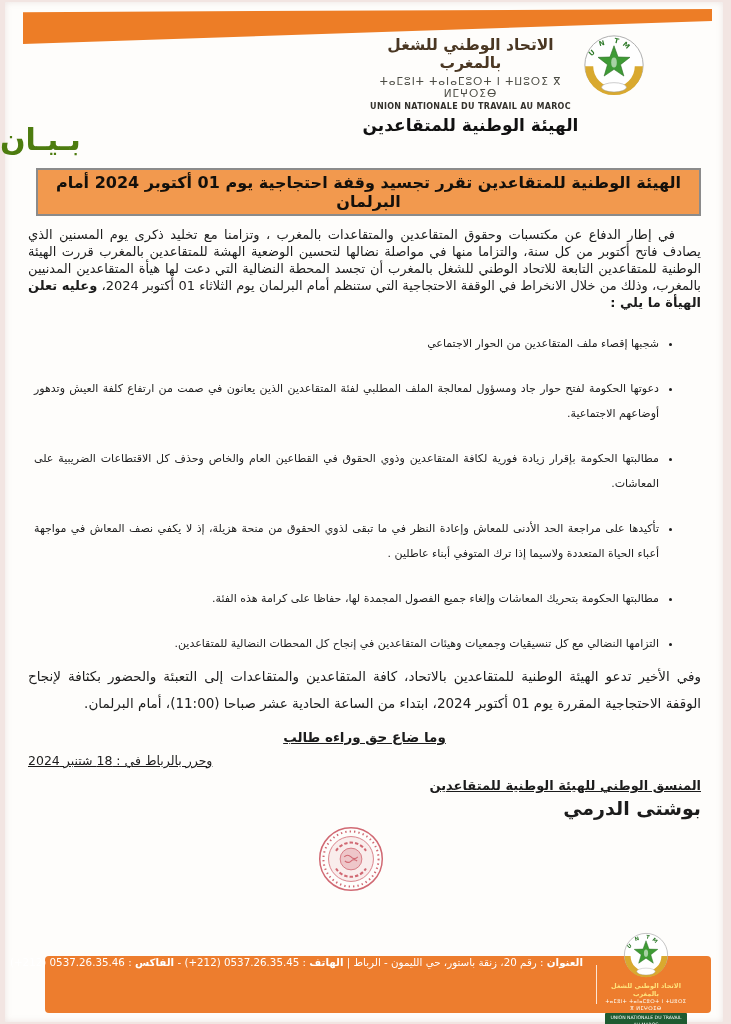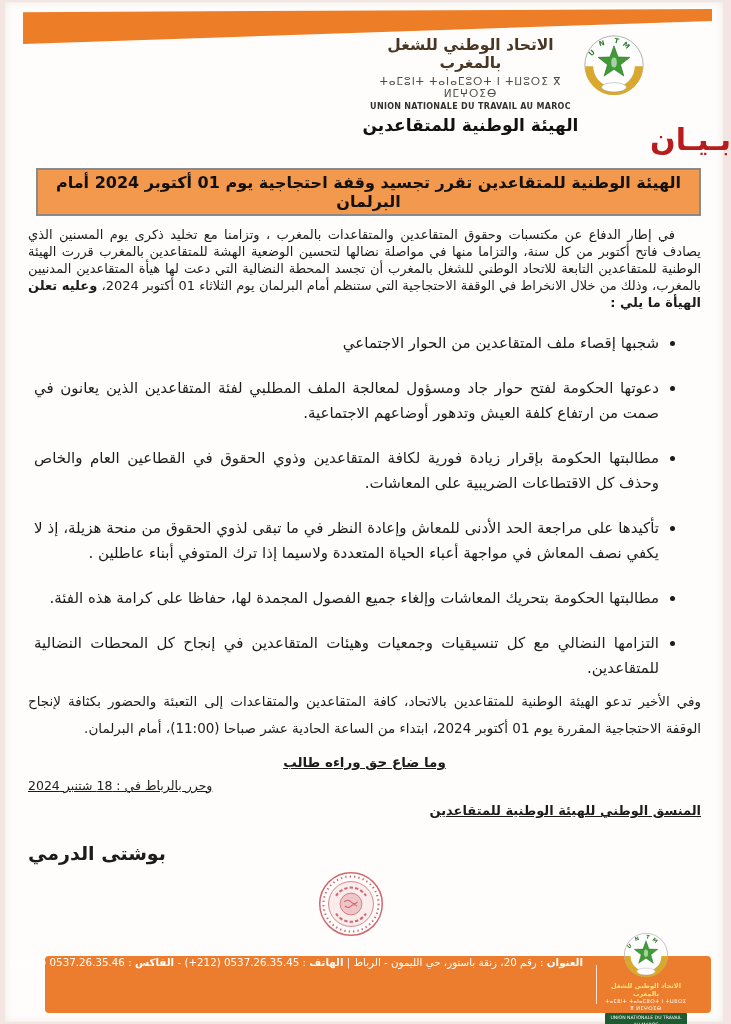--- a/index.html
+++ b/index.html
@@ -16,41 +16,41 @@
 
   
   .header-text { position:absolute; top:36px; right:148px; width:225px; text-align:center; }
   .org-ar { font-size:15.5px; font-weight:bold; color:#4a3723; letter-spacing:.2px; }
   .org-tif { font-size:10.5px; color:#4c4c44; margin-top:3px; letter-spacing:1px; }
   .org-fr { font-size:8px; font-weight:bold; color:#33312c; margin-top:3px; letter-spacing:.3px; }
   .division { font-size:17px; font-weight:bold; color:#111; margin-top:4px; }
   .logo { position:absolute; top:33px; right:86px; width:62px; height:64px; }
 
   
-  .title { position:absolute; top:122px; left:0; right:0; text-align:right;
-           font-size:30px; font-weight:bold; color:#b91c1c; }
+  .title { position:absolute; top:122px; left:0; right:0; text-align:left;
+           font-size:30px; font-weight:bold; color:#4d7c0f; }
 
   .headline-box { position:absolute; top:168px; left:36px; right:30px; height:48px;
       background:#F2994E; border:2.5px solid #8b8b8b;
       display:flex; align-items:center; justify-content:center;
       font-size:16px; font-weight:bold; color:#14100b; padding:0 14px; text-align:center; }
 
   
   .body-text { position:absolute; top:226px; left:28px; right:30px; color:#1c1c1c; }
   .intro { font-size:13px; line-height:17px; text-align:justify; text-indent:26px; }
   .intro .tail { font-weight:bold; }
   ul.demands { margin:8px 42px 0 6px; }
-  ul.demands li { font-size:15px; line-height:25px; margin-bottom:7px; text-align:justify;margin-top:20px; }
+  ul.demands li { font-size:11px; line-height:25px; margin-bottom:7px; text-align:justify;margin-top:20px; }
   .closing { font-size:13.5px; font-weight:normal; line-height:27px; text-align:justify; margin-top:4px; }
   .motto { text-align:center; font-size:13.5px; font-weight:bold;
            text-decoration:underline; margin-top:12px; }
   .place-date { text-align:left; font-size:12.5px; text-decoration:underline; margin-top:8px; }
   .sig-title { font-size:13px; font-weight:bold;
                text-decoration:underline; margin-top:10px; }
-  .sig-name { text-align:left; font-size:19px; font-weight:bold; margin-top:24px; }
+  .sig-name { text-align:right; font-size:19px; font-weight:bold; margin-top:4px; }
   .stamp-wrap { width:68px; height:68px; margin:6px auto 0 auto;
                 transform:translateX(-14px); filter:blur(.5px); opacity:.85; }
 
   
   .footer-banner { position:absolute; left:45px; right:20px; top:956px; height:57px;
       background:#ED7D2E; border-radius:4px; color:#fff; }
   .footer-lines { position:absolute; left:10px; right:128px; top:0; bottom:0;
       display:flex; flex-direction:column; justify-content:flex-start; gap:12px; text-align:center; }
   .f-line { font-size:10.3px; line-height:13px; white-space:nowrap; }
   .fb { font-weight:bold; }

